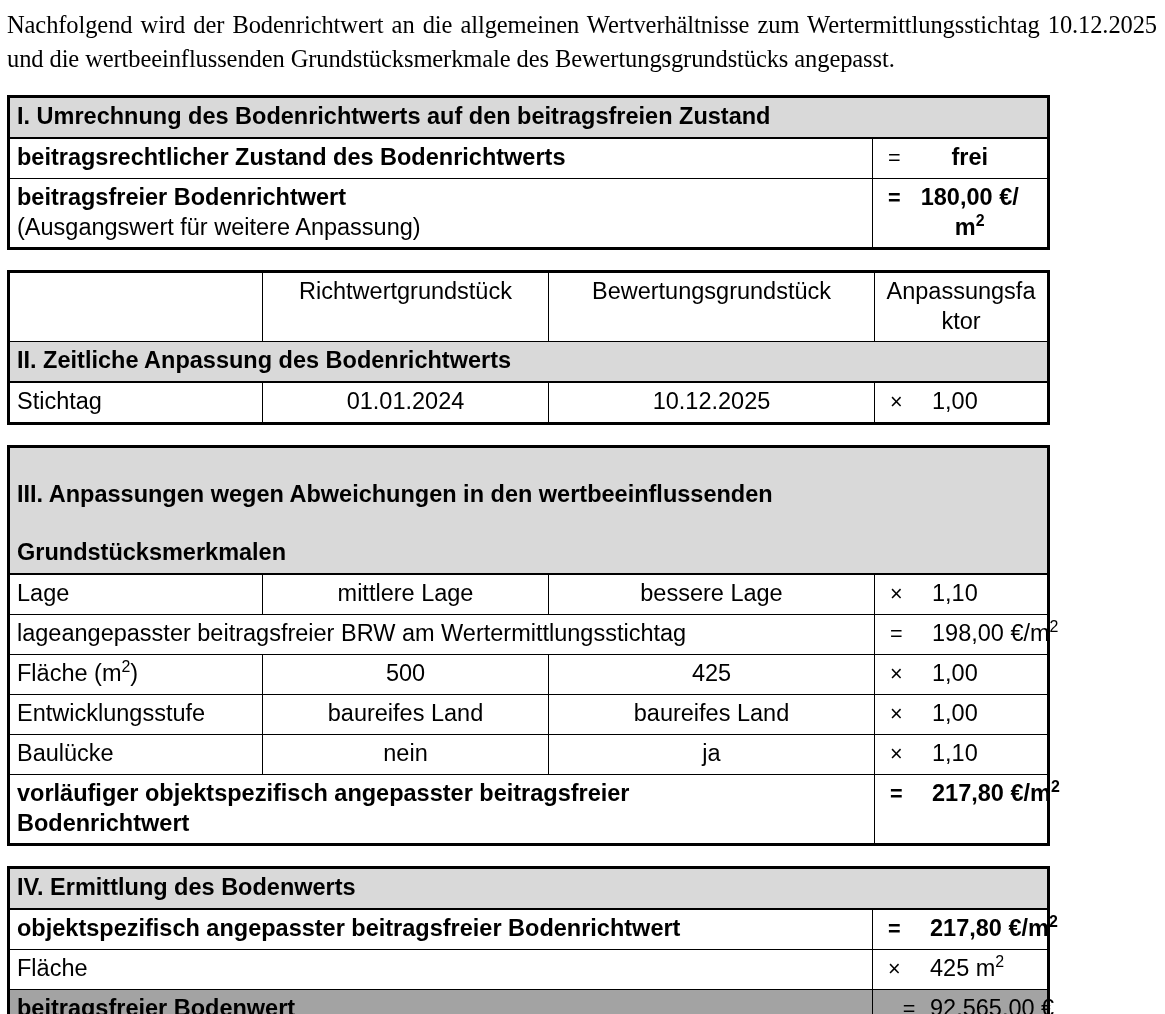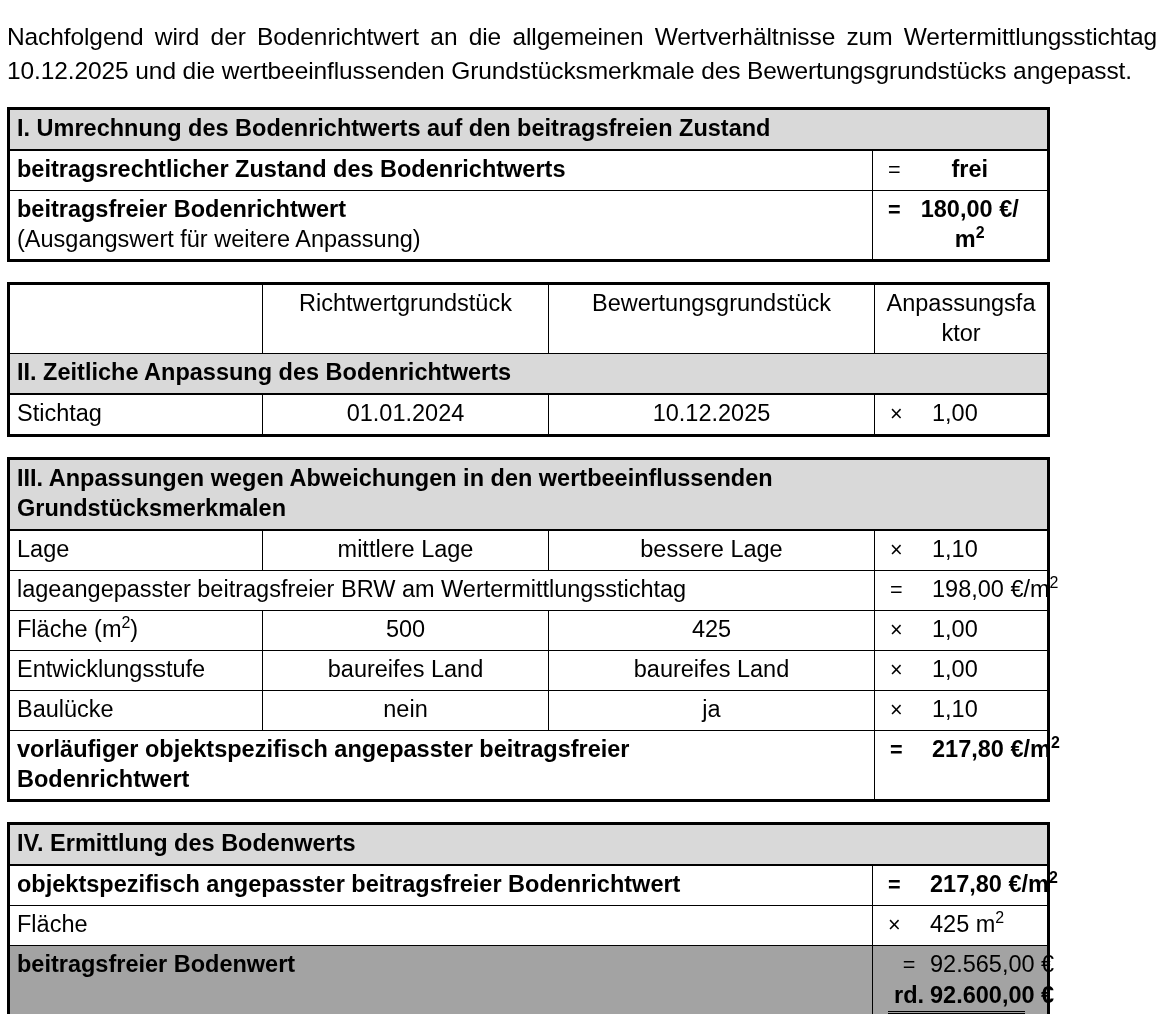--- a/index.html
+++ b/index.html
@@ -21,26 +21,27 @@
     width: 1165px;
     height: 1014px;
     box-sizing: border-box;
     padding: 0;
     overflow: hidden;
   }
 
   
   .intro {
     margin: 0;
-    padding: 20px 8px 0 7px;
+    padding: 8px 8px 0 7px;
     font-size: 24.5px;
     line-height: 34px;
     text-align: justify;
     text-justify: inter-word;
     letter-spacing: -0.1px;
+    font-family: Liberation Serif, serif;
   }
   .intro > span { display: inline; }
 
   
   .tbl {
     border-collapse: collapse;
     table-layout: fixed;
     width: 1043px;
     margin: 0 0 0 7px;
     border: 3px solid #000000;
@@ -57,20 +58,21 @@
   .tbl td.hdr {
     background: #d9d9d9;
     font-weight: bold;
     border-bottom: 2.5px solid #000000;
     padding-bottom: 6px;
   }
   .hdr-hang {
     display: block;
     padding-left: 38px;
     text-indent: -38px;
+    margin-top: 28px;
   }
   .b   { font-weight: bold; }
   .ctr { text-align: center; }
   .sub { font-size: 0.68em; vertical-align: super; line-height: 0; }
 
   
   td.op {
     border-right: none;
     text-align: left;
     padding-left: 15px;

